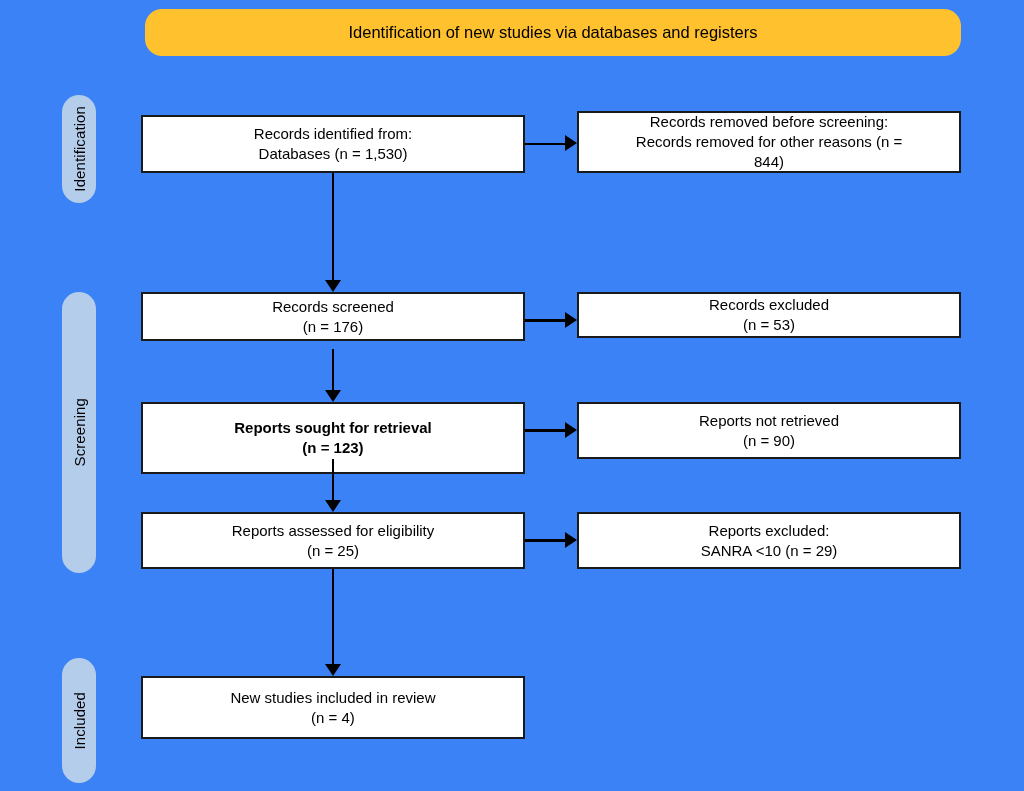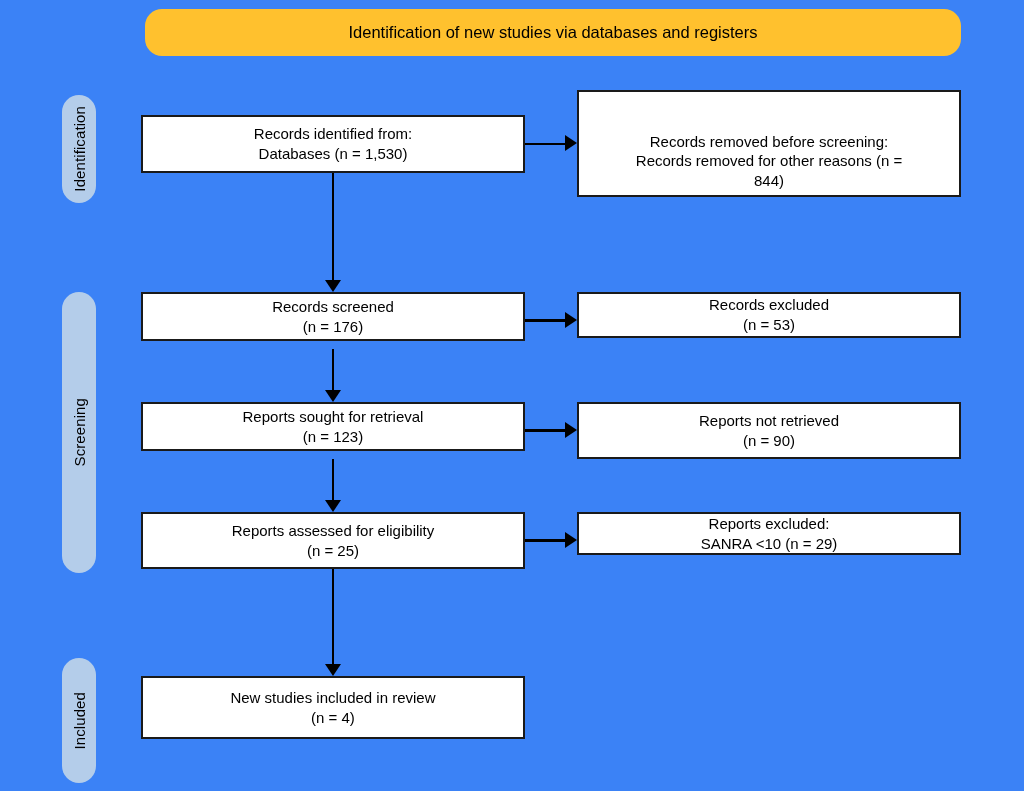--- a/index.html
+++ b/index.html
@@ -88,27 +88,27 @@
     color: #000000;
     white-space: pre-line;
   }
 
   
   .col-left  { left: 141px; width: 384px; }
   
   .col-right { left: 577px; width: 384px; }
 
   .row-identified { top: 115px; height: 58px; }
-  .row-removed    { top: 90px; height: 107px; align-items: flex-end; }
+  .row-removed    { top: 111px; height: 62px; }
   .row-screened   { top: 292px; height: 49px; }
   .row-excluded   { top: 292px; height: 46px; }
-  .row-sought     { top: 402px; height: 49px; }
+  .row-sought     { top: 402px; height: 72px; font-weight: bold; }
   .row-notretr    { top: 402px; height: 57px; }
   .row-assessed   { top: 512px; height: 57px; }
-  .row-repexcl    { top: 512px; height: 43px; }
+  .row-repexcl    { top: 512px; height: 57px; }
   .row-included   { top: 676px; height: 63px; }
 
   
   .conn {
     position: absolute;
     background: #000000;
   }
   
   .v-line { width: 2.4px; }
   

